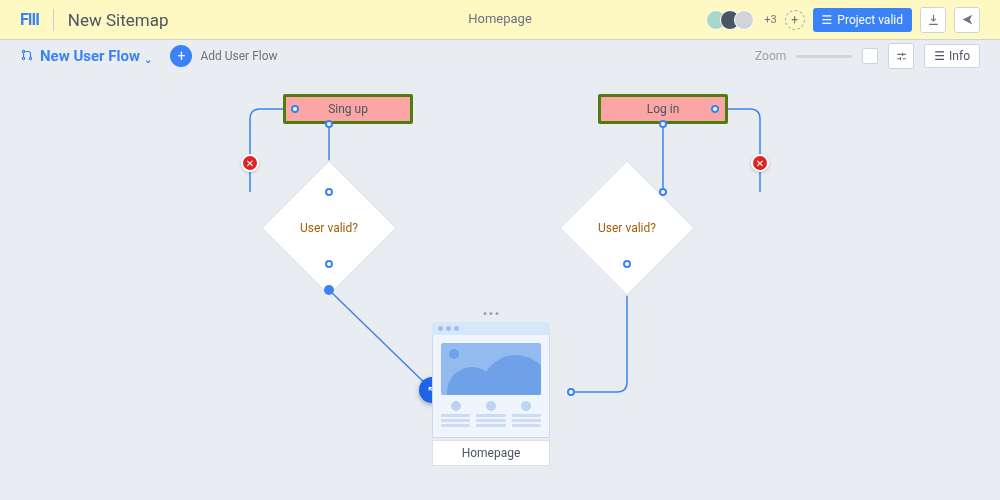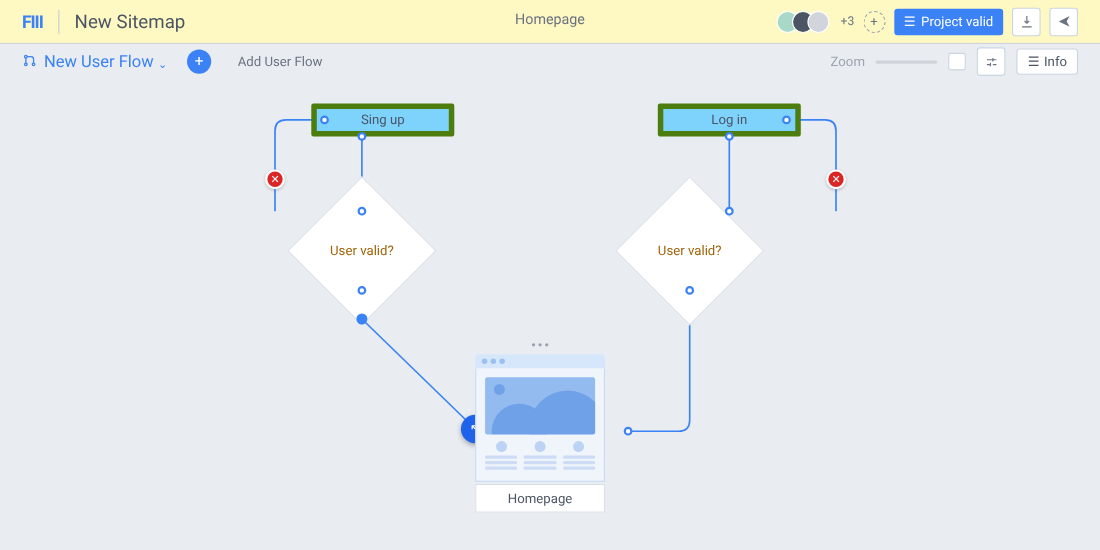--- a/index.html
+++ b/index.html
@@ -15,33 +15,33 @@
 .top-right{margin-left:auto;display:flex;align-items:center;gap:8px}
 .avatars{display:flex;align-items:center}
 .av{width:20px;height:20px;border-radius:50%;border:1.5px solid #fff;margin-left:-6px}
 .av1{background:#a7d8c8}.av2{background:#4b5563}.av3{background:#d1d5db}
 .plus-count{font-size:11px;color:#6b7280;margin-left:2px}
 .plus-circle{width:20px;height:20px;border:1px dashed #9ca3af;border-radius:50%;display:flex;align-items:center;justify-content:center;font-size:12px;color:#6b7280;cursor:pointer}
 .btn-primary{background:#3b82f6;color:#fff;border:none;border-radius:3px;padding:5px 9px;font-size:12px;display:flex;align-items:center;gap:5px;cursor:pointer}
 .btn-icon{width:26px;height:26px;background:#fff;border:1px solid #cbd5e1;border-radius:3px;display:flex;align-items:center;justify-content:center;cursor:pointer;color:#6b7280}
 .toolbar{height:32px;display:flex;align-items:center;padding:0 20px;background:#e9edf1}
 .flow-icon{color:#3b82f6;margin-right:6px}
-.flow-name{color:#3b82f6;font-size:15px;font-weight:400;cursor:pointer;display:flex;align-items:flex-end;gap:4px}
+.flow-name{color:#3b82f6;font-size:15px;font-weight:700;cursor:pointer;display:flex;align-items:flex-end;gap:4px}
 .chev{font-size:10px}
 .add-flow-btn{width:22px;height:22px;background:#3b82f6;border-radius:50%;color:#fff;display:flex;align-items:center;justify-content:center;font-size:14px;margin-left:18px;cursor:pointer}
-.add-flow-text{font-size:12px;color:#6b7280;margin-left:24px}
+.add-flow-text{font-size:12px;color:#6b7280;margin-left:8px}
 .toolbar-right{margin-left:auto;display:flex;align-items:center;gap:10px}
 .zoom-label{font-size:12px;color:#9ca3af}
 .zoom-slider{width:56px;height:3px;background:#d1d5db;border-radius:2px;position:relative}
 .zoom-box{width:16px;height:16px;border:1px solid #cbd5e1;border-radius:2px;background:#fff;font-size:8px;color:#9ca3af}
 .tool-btn{width:26px;height:26px;background:#fff;border:1px solid #cbd5e1;border-radius:3px;display:flex;align-items:center;justify-content:center;cursor:pointer;color:#6b7280;font-size:11px}
 .info-btn{background:#fff;border:1px solid #cbd5e1;border-radius:3px;padding:4px 9px;font-size:12px;color:#4b5563;display:flex;align-items:center;gap:4px;cursor:pointer}
 .canvas{position:relative;width:100%;height:428px}
 svg.connectors{position:absolute;top:0;left:0;width:100%;height:100%;pointer-events:none}
-.node-box{position:absolute;background:#7dd3fc;border:5px solid #4d7c0f;border-radius:2px;font-size:12px;color:#4b5563;display:flex;align-items:center;justify-content:center;cursor:move}
+.node-box{position:absolute;background:#fca5a5;border:3px solid #4d7c0f;border-radius:2px;font-size:12px;color:#4b5563;display:flex;align-items:center;justify-content:center;cursor:move}
 .anchor{position:absolute;width:8px;height:8px;border:2px solid #3b82f6;background:#fff;border-radius:50%;transform:translate(-50%,-50%)}
 .diamond{position:absolute;width:96px;height:96px;cursor:move}
 .diamond-shape{width:100%;height:100%;background:#fff;border:1px solid #d9e0e8;transform:rotate(45deg)}
 .diamond-text{position:absolute;top:0;left:0;width:100%;height:100%;display:flex;align-items:center;justify-content:center;font-size:12px;color:#a16207}
 .kill{position:absolute;width:18px;height:18px;background:#dc2626;border:2px solid #fff;border-radius:50%;color:#fff;display:flex;align-items:center;justify-content:center;font-size:10px;box-shadow:0 1px 3px rgba(0,0,0,.2);cursor:pointer}
 .big-dot{position:absolute;width:10px;height:10px;background:#3b82f6;border-radius:50%;transform:translate(-50%,-50%)}
 .big-grab{position:absolute;width:26px;height:26px;background:#1e63e9;border-radius:50%;transform:translate(-50%,-50%);display:flex;align-items:center;justify-content:center;color:#fff;font-size:12px;cursor:grab;box-shadow:0 2px 5px rgba(0,0,0,.3)}
 .page-card{position:absolute;width:118px;cursor:move}
 .page-browser{background:#d7e7fb;border-radius:3px 3px 0 0;padding:4px 6px;display:flex;gap:3px}
 .bdot{width:5px;height:5px;border-radius:50%;background:#9ec0ef}

